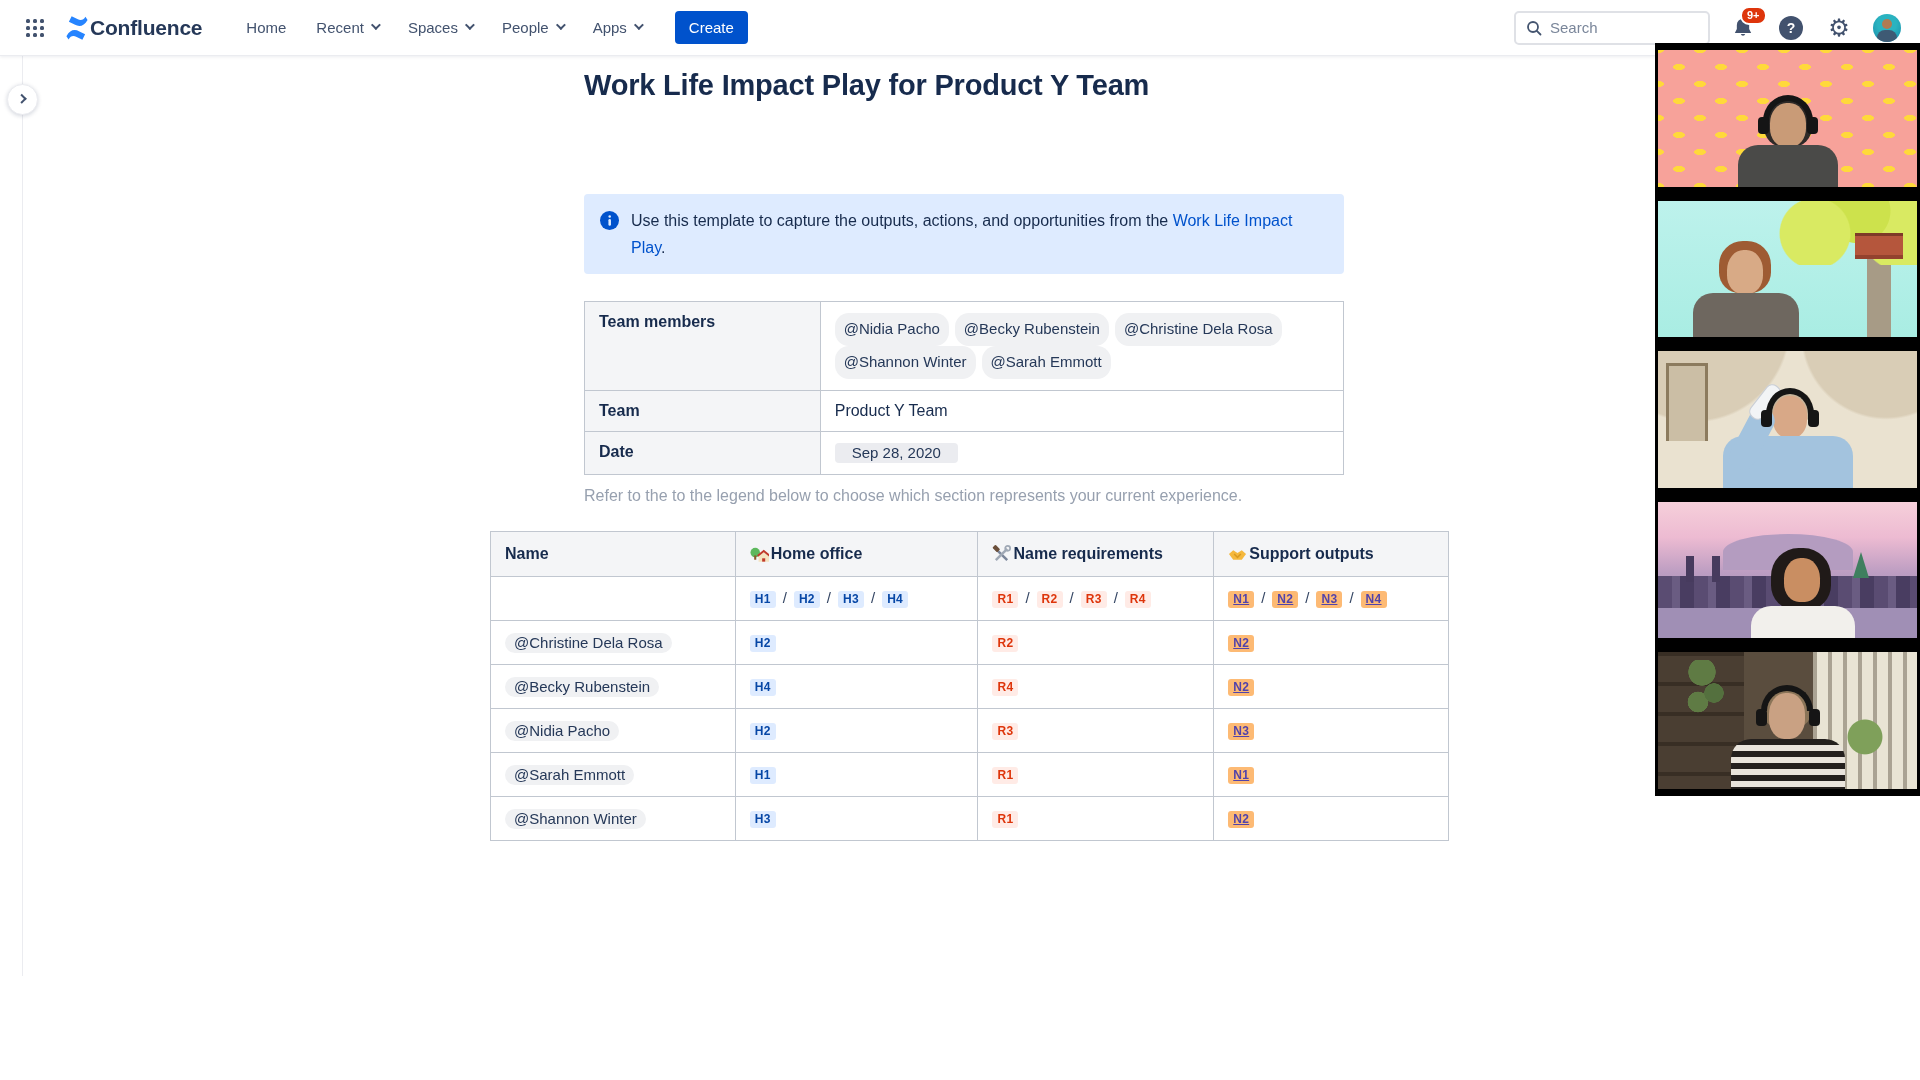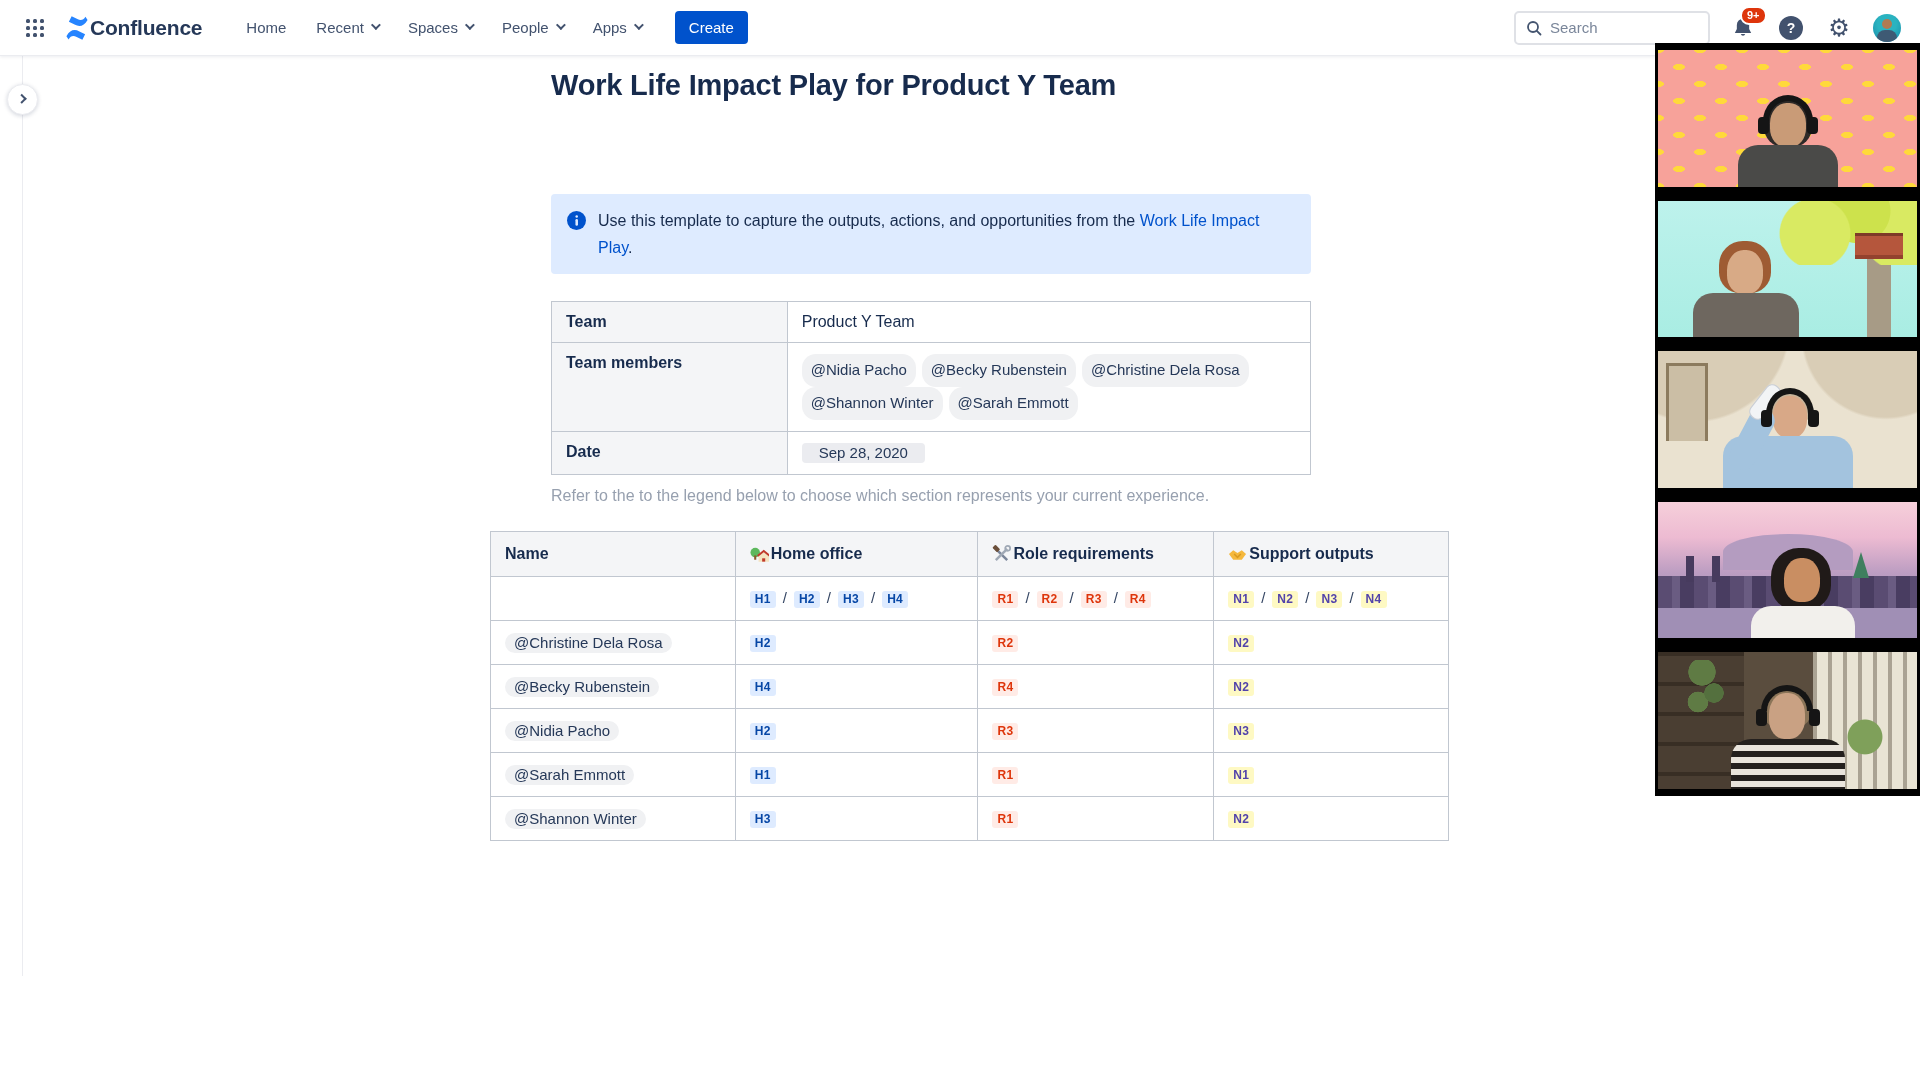--- a/index.html
+++ b/index.html
@@ -45,21 +45,21 @@
   
   .rail-line { position:absolute; left:22px; top:56px; width:1px; height:920px; background:#EBECF0; }
   .rail-expand { position:absolute; left:7px; top:84px; width:31px; height:31px; border-radius:50%;
     background:#fff; border:1px solid #EBECF0; box-shadow:0 1px 4px rgba(9,30,66,.18); cursor:pointer;
     display:flex; align-items:center; justify-content:center; z-index:5; }
   .rail-expand .chev-r { width:7px; height:7px; border-right:2px solid #42526E; border-top:2px solid #42526E;
     transform:rotate(45deg) translateX(-1px); }
 
   
   .article { position:absolute; left:490px; top:56px; width:959px; }
-  .narrow { margin-left:61px; width:760px; }
+  .narrow { margin-left:94px; width:760px; }
   .page-title { font-size:29px; font-weight:600; color:#172B4D; margin-top:13px; letter-spacing:-.2px; }
 
   .info-panel { margin-top:92px; background:#DEEBFF; border-radius:4px; padding:13px 16px;
     display:flex; gap:12px; align-items:flex-start; }
   .info-text { font-size:16px; line-height:27px; color:#172B4D; }
   .info-text a { color:#0052CC; text-decoration:none; cursor:pointer; }
 
   table { border-collapse:collapse; }
   .team-table { margin-top:27px; width:760px; }
   .team-table th, .team-table td { border:1px solid #C1C7D0; font-size:16px; text-align:left;
@@ -80,21 +80,21 @@
     vertical-align:middle; padding:10px 14px; }
   .impact-table th { background:#F4F5F7; font-weight:700; height:45px;text-align:right; }
   .impact-table td { height:44px; }
   .col-name { width:245px; } .col-home { width:243px; } .col-role { width:236px; } .col-net { width:235px; }
   .th-inner { display:flex; align-items:center; gap:2px; }
   .legend-cell { white-space:nowrap; }
   .loz { display:inline-block; font-size:12px; font-weight:700; letter-spacing:.3px; border-radius:3px;
     padding:2px 5px 3px; line-height:1; }
   .loz-blue   { background:#DEEBFF; color:#0747A6; }
   .loz-red    { background:#FFEBE6; color:#DE350B; }
-  .loz-purple { background:#fef9c3; color:#5243AA; }
+  .loz-purple { background:#fdba74; color:#5243AA;text-decoration:underline; }
   .slash { color:#344563; font-size:15px; margin:0 7px; }
 
   
   .video-strip { position:absolute; left:1655px; top:43px; width:265px; height:753px; background:#000;
     display:flex; flex-direction:column; z-index:40; }
   .tile { flex:1 1 0; background:#000; padding:7px 3px; cursor:pointer; }
   .vid { position:relative; width:100%; height:100%; overflow:hidden; }
 
   .v1 { background-color:#F7A29A;
     background-image:
@@ -283,26 +283,26 @@
         <circle cx="9" cy="9" r="9" fill="#0052CC"></circle>
         <rect x="8" y="4" width="2.4" height="2.4" rx="1.2" fill="#DEEBFF"></rect>
         <rect x="8" y="7.6" width="2.4" height="6.4" rx="1.2" fill="#DEEBFF"></rect>
       </svg>
       <p class="info-text"><span>Use this template to capture the outputs, actions, and opportunities from the </span><a>Work Life Impact Play</a><span>.</span></p>
     </div>
 
     <table class="team-table">
       <tbody>
         <tr>
+          <th>Team members</th>
+          <td class="members-cell"><span class="mention">@Nidia Pacho</span><span class="mention">@Becky Rubenstein</span><span class="mention">@Christine Dela Rosa</span><span class="mention">@Shannon Winter</span><span class="mention">@Sarah Emmott</span></td>
+        </tr>
+        <tr>
           <th>Team</th>
           <td>Product Y Team</td>
-        </tr>
-        <tr>
-          <th>Team members</th>
-          <td class="members-cell"><span class="mention">@Nidia Pacho</span><span class="mention">@Becky Rubenstein</span><span class="mention">@Christine Dela Rosa</span><span class="mention">@Shannon Winter</span><span class="mention">@Sarah Emmott</span></td>
         </tr>
         <tr>
           <th>Date</th>
           <td>
             <span class="date-pill">Sep 28, 2020</span>
           </td>
         </tr>
       </tbody>
     </table>
 
@@ -336,21 +336,21 @@
           </span>
         </th>
         <th>
           <span class="th-inner">
             <svg width="19" height="19" viewBox="0 0 20 20">
               <line x1="4" y1="4" x2="16" y2="16" stroke="#7A869A" stroke-width="2.6"></line>
               <line x1="16" y1="4" x2="4" y2="16" stroke="#9FA8B5" stroke-width="2.6"></line>
               <rect x="1" y="1.5" width="7" height="4.5" rx="1" fill="#6B4F3A" transform="rotate(45 4.5 3.75)"></rect>
               <circle cx="16.5" cy="3.5" r="2.6" fill="none" stroke="#9FA8B5" stroke-width="1.8"></circle>
             </svg>
-            <span>Role requirements</span>
+            <span>Name requirements</span>
           </span>
         </th>
         <th>
           <span class="th-inner">
             <svg width="19" height="19" viewBox="0 0 20 20">
               <path d="M1 9.5l4.5-4 4.5 3 4.5-3 4.5 4-4.5 6h-9z" fill="#F5B83D"></path>
               <path d="M6.5 9.5l3.5 3.5 3.5-3.5" stroke="#D99A1F" stroke-width="1.6" fill="none"></path>
             </svg>
             <span>Support outputs</span>
           </span>

